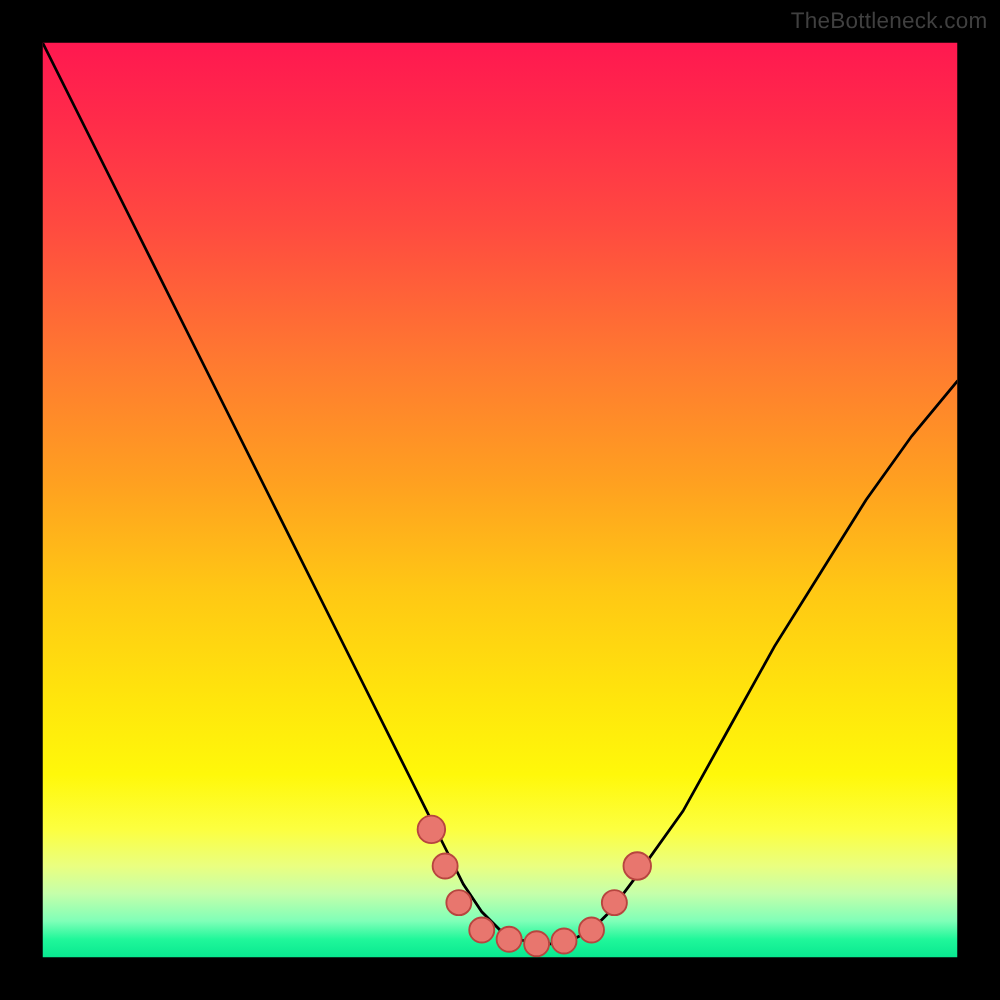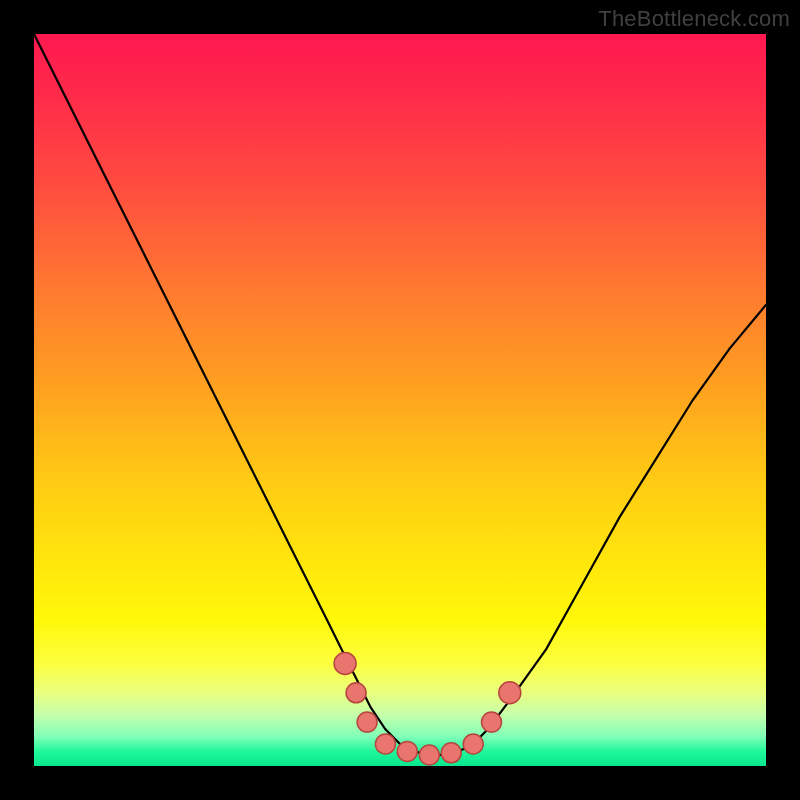--- a/index.html
+++ b/index.html
@@ -52,21 +52,21 @@
     position: absolute;
     inset: 0;
     width: 732px;
     height: 732px;
   }
   .watermark {
     position: absolute;
     top: 6px;
     right: 10px;
     color: #404040;
-    font-size: 22px;
+    font-size: 18px;
     letter-spacing: 0.2px;
     font-weight: 500;
   }
 </style>
 </head>
 <body>
 
 <div class="frame">
   <div class="plot">
     <div class="gradient-bg"></div>

